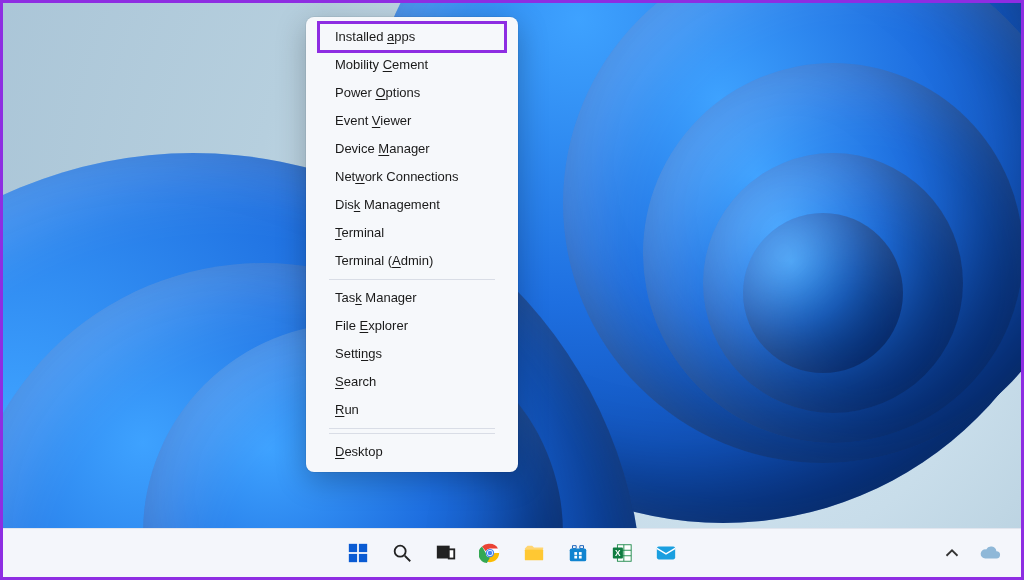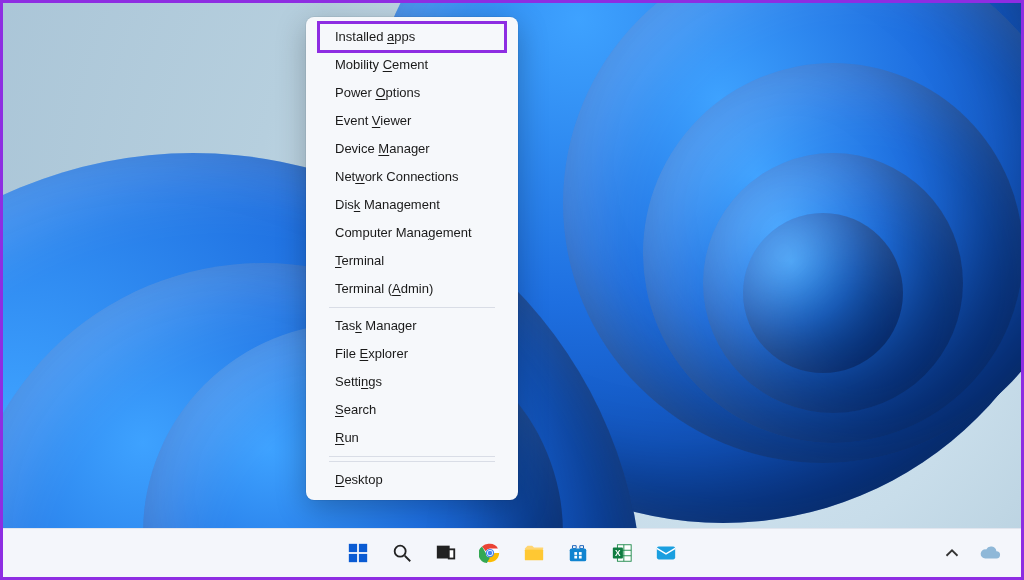--- a/index.html
+++ b/index.html
@@ -57,23 +57,20 @@
     <div class="menu-item">
       <span><span>Device </span><span class="underline">M</span><span>anager</span></span>
     </div>
     <div class="menu-item">
       <span><span>Net</span><span class="underline">w</span><span>ork Connections</span></span>
     </div>
     <div class="menu-item">
       <span><span>Dis</span><span class="underline">k</span><span> Management</span></span>
     </div>
     <div class="menu-item">
-      <span><span>Computer Mana</span><span class="underline">g</span><span>ement</span></span>
-    </div>
-    <div class="menu-item">
       <span><span class="underline">T</span><span>erminal</span></span>
     </div>
     <div class="menu-item">
       <span><span>Terminal (</span><span class="underline">A</span><span>dmin)</span></span>
     </div>
     <div class="menu-sep"></div>
     <div class="menu-item">
       <span><span>Tas</span><span class="underline">k</span><span> Manager</span></span>
     </div>
     <div class="menu-item">

